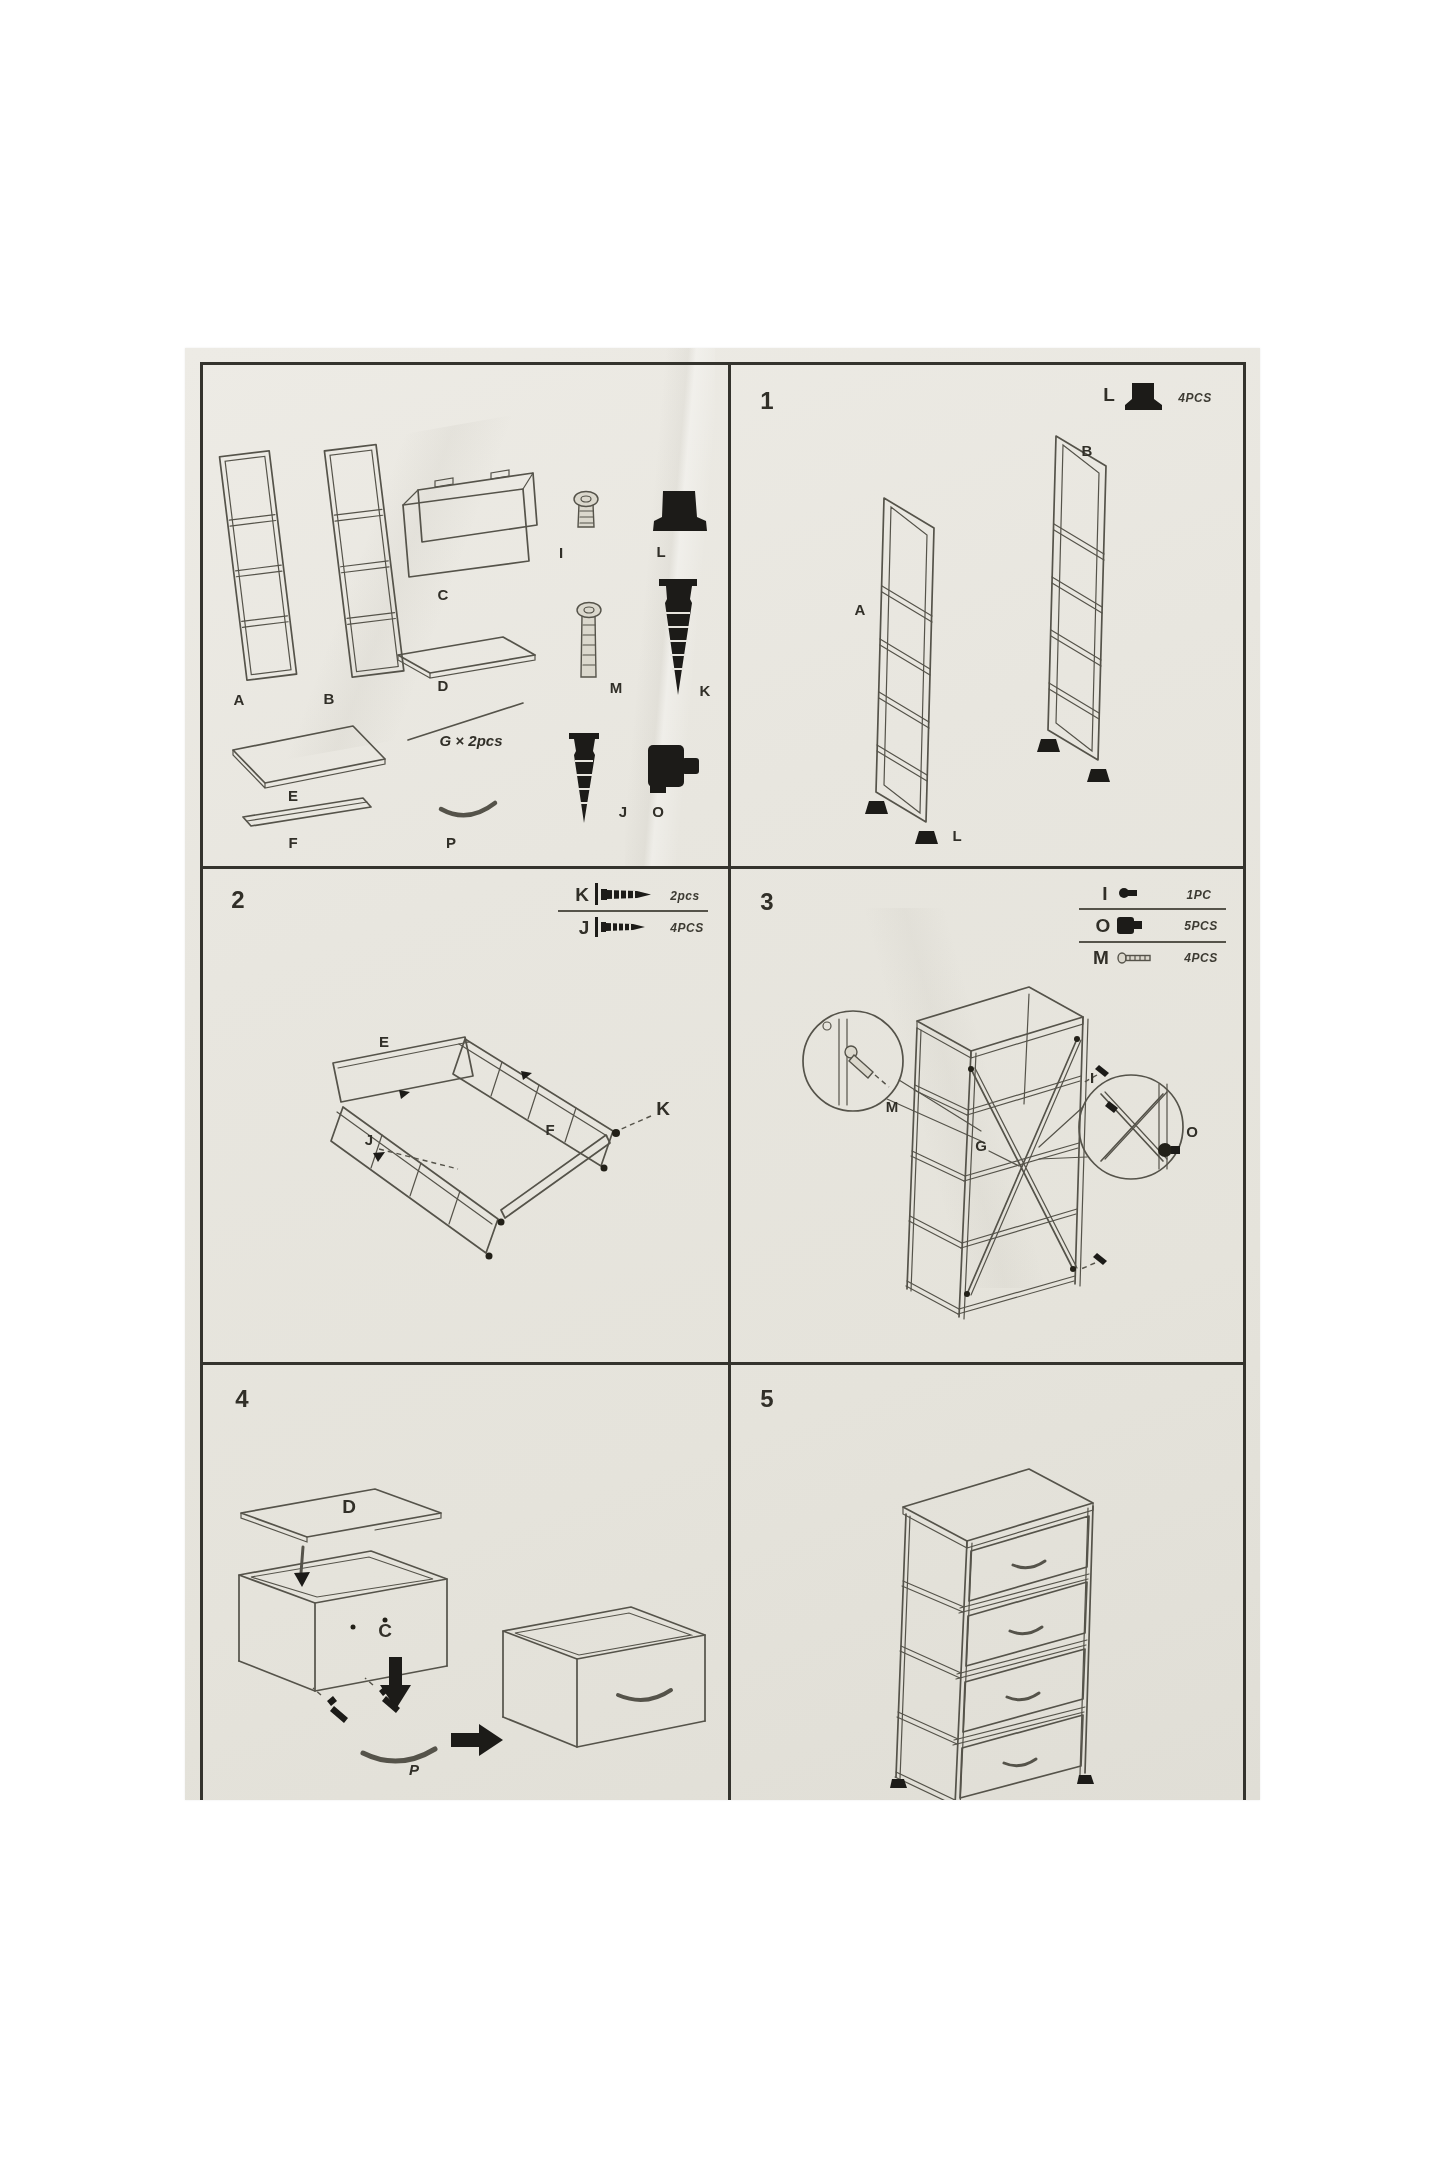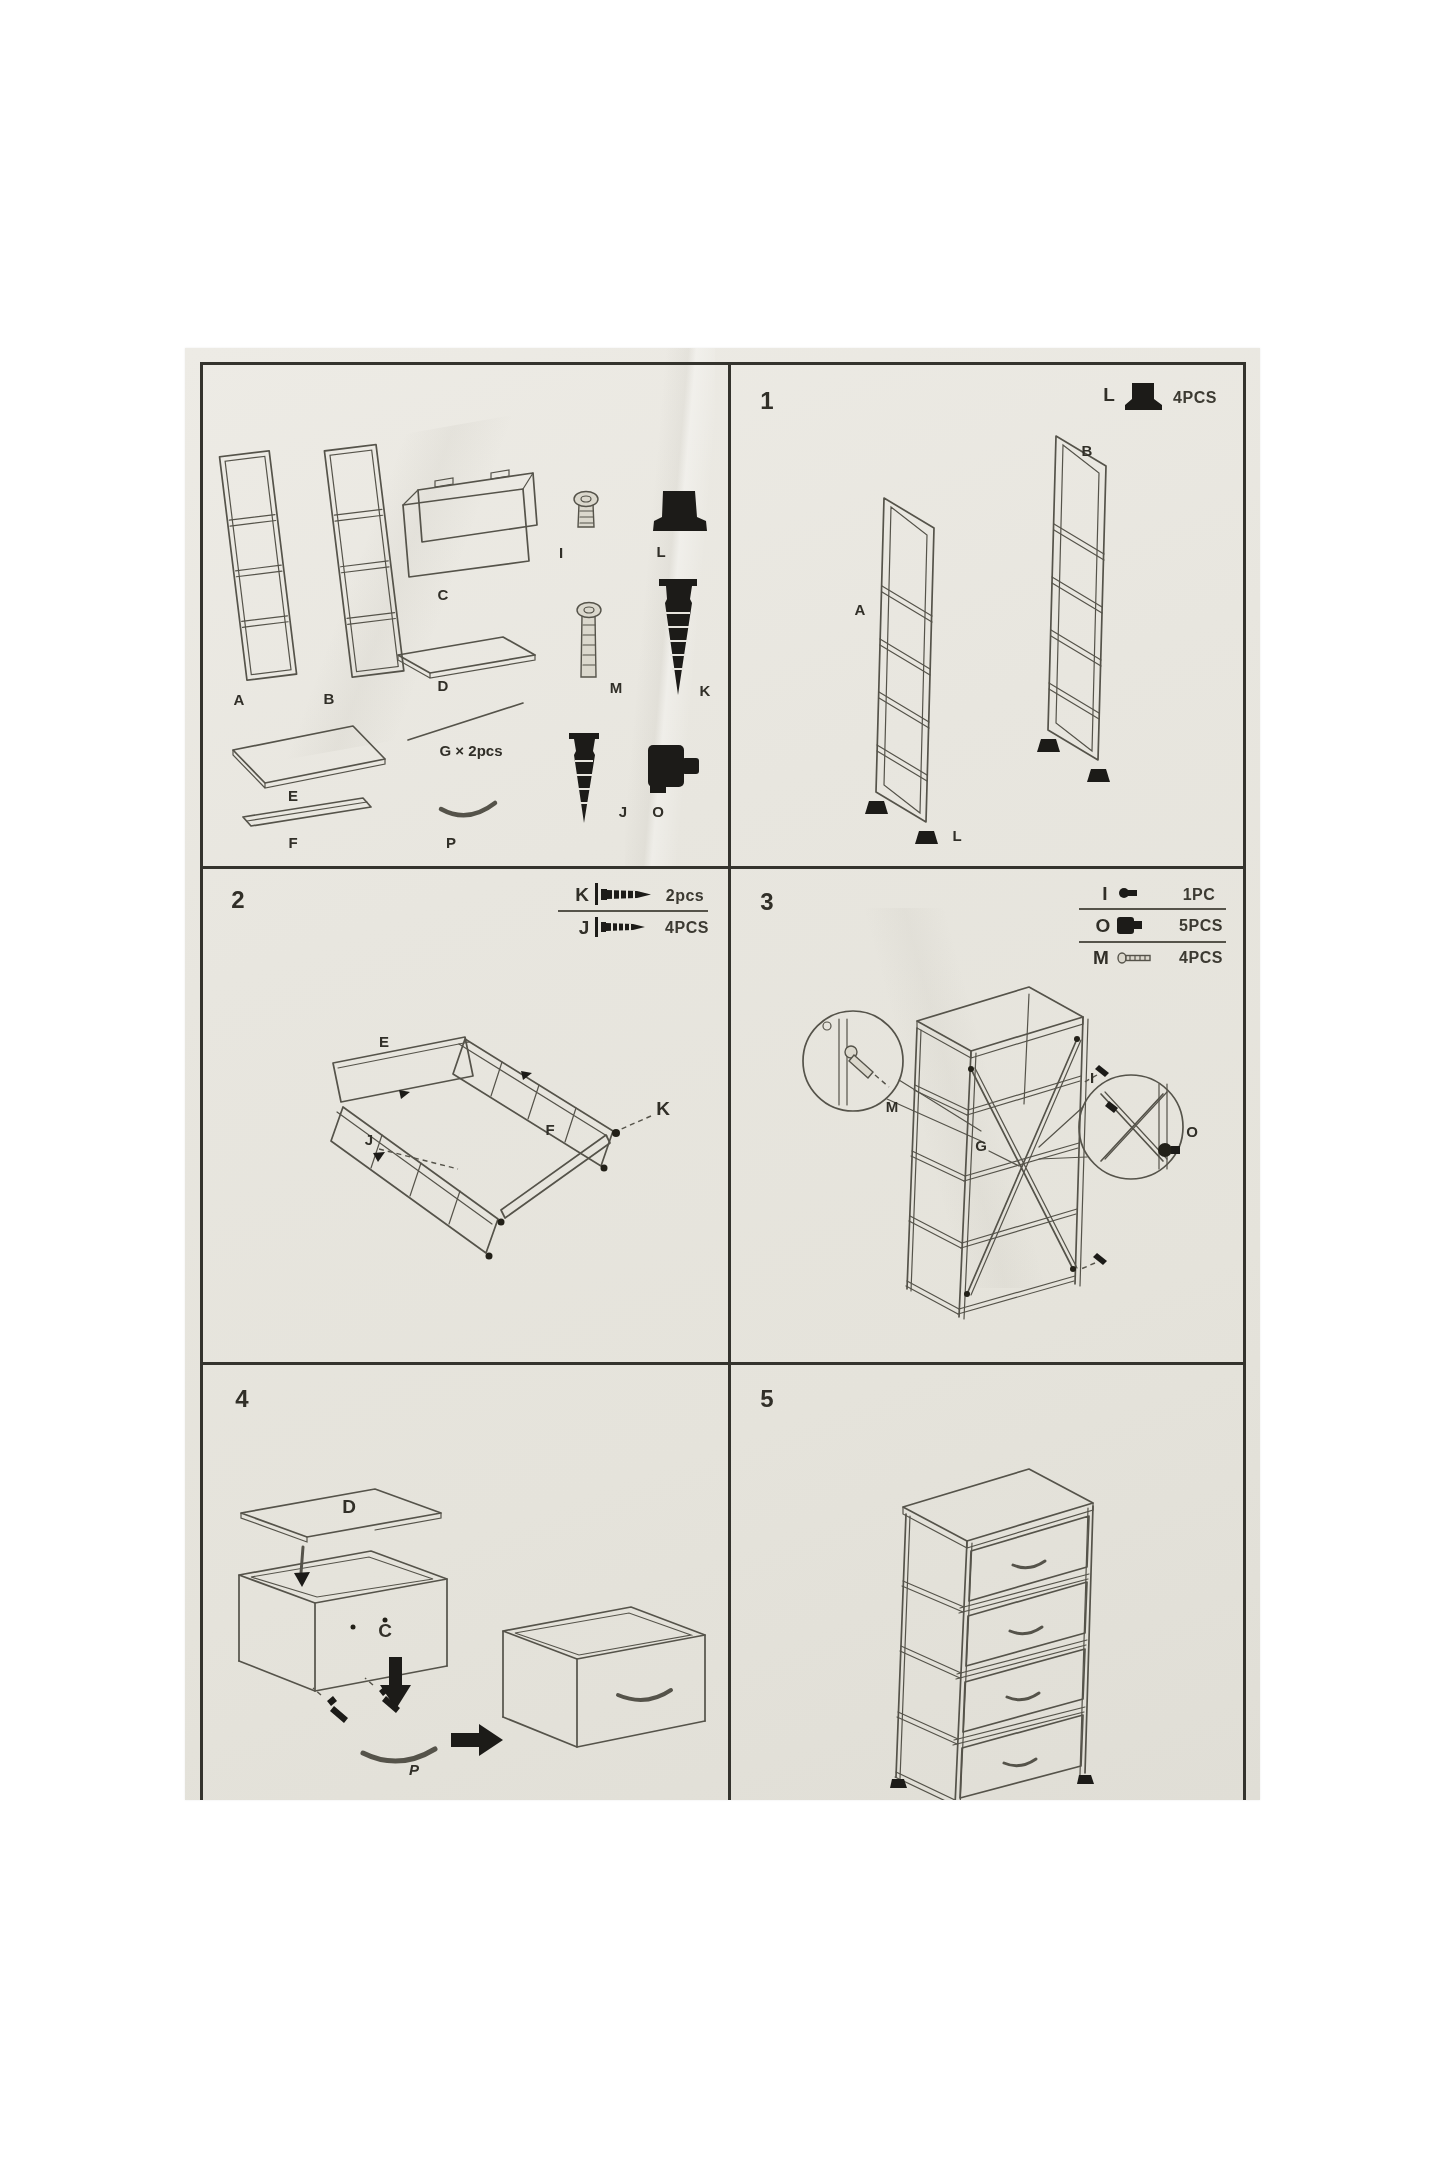--- a/index.html
+++ b/index.html
@@ -11,21 +11,21 @@
   .crease.v1{left:440px;top:0;width:90px;height:520px;background:linear-gradient(95deg,transparent 30%,rgba(90,85,70,.05) 47%,rgba(255,255,255,.30) 53%,transparent 72%);}
   .crease.d1{left:40px;top:90px;width:340px;height:300px;background:linear-gradient(120deg,transparent 40%,rgba(90,85,70,.05) 50%,transparent 62%);transform:rotate(-10deg);}
   .crease.d2{left:560px;top:560px;width:420px;height:380px;background:linear-gradient(75deg,transparent 42%,rgba(90,85,70,.04) 50%,transparent 58%);}
   .gline{position:absolute;background:#34332d;}
   .panel{position:absolute;}
   .panel svg{position:absolute;left:0;top:0;}
   .lbl,.num,.qty,.hw{position:absolute;transform:translate(-50%,-50%);color:#312f28;white-space:nowrap;}
   .lbl{font-size:15px;font-weight:bold;}
   .lbl.big{font-size:19px;}
   .num{font-size:24px;font-weight:bold;}
-  .qty{font-size:16px;font-weight:bold;color:#3c3a32;letter-spacing:.5px;}
+  .qty{font-size:12px;font-weight:bold;color:#3c3a32;letter-spacing:.5px;font-style:italic;}
   .hw{font-size:19px;font-weight:bold;}
   .tline{position:absolute;height:2px;background:#55534a;}
   svg .ln{stroke:#55534a;stroke-width:1.7;fill:none;stroke-linecap:round;stroke-linejoin:round;}
   svg .ln2{stroke:#55534a;stroke-width:1.2;fill:none;stroke-linecap:round;}
   svg .blk{fill:#1c1b18;stroke:none;}
   svg .thread{stroke:#e7e5de;stroke-width:2;fill:none;}
   svg .dash{stroke:#55534a;stroke-width:1.4;fill:none;stroke-dasharray:5 4;}
   svg .lite{fill:#dbd8cd;stroke:#55534a;stroke-width:1.4;}
   svg .dot{fill:#222018;stroke:none;}
 </style>
@@ -117,21 +117,21 @@
         <rect class="blk" x="479" y="393" width="17" height="16" rx="3"></rect>
         <rect class="blk" x="447" y="420" width="16" height="8"></rect>
       </g>
     </svg>
     <span class="lbl" style="left:36px;top:334px;">A</span>
     <span class="lbl" style="left:126px;top:333px;">B</span>
     <span class="lbl" style="left:240px;top:229px;">C</span>
     <span class="lbl" style="left:240px;top:320px;">D</span>
     <span class="lbl" style="left:90px;top:430px;">E</span>
     <span class="lbl" style="left:90px;top:477px;">F</span>
-    <span class="lbl" style="left:268px;top:385px;">G × 2pcs</span>
+    <span class="lbl" style="left:268px;top:375px;font-style:italic;">G × 2pcs</span>
     <span class="lbl" style="left:248px;top:477px;">P</span>
     <span class="lbl" style="left:358px;top:187px;">I</span>
     <span class="lbl" style="left:458px;top:186px;">L</span>
     <span class="lbl" style="left:413px;top:322px;">M</span>
     <span class="lbl" style="left:502px;top:325px;">K</span>
     <span class="lbl" style="left:420px;top:446px;">J</span>
     <span class="lbl" style="left:455px;top:446px;">O</span>
   </div>
 
   <div class="panel" style="left:546px;top:17px;width:512px;height:501px;">

